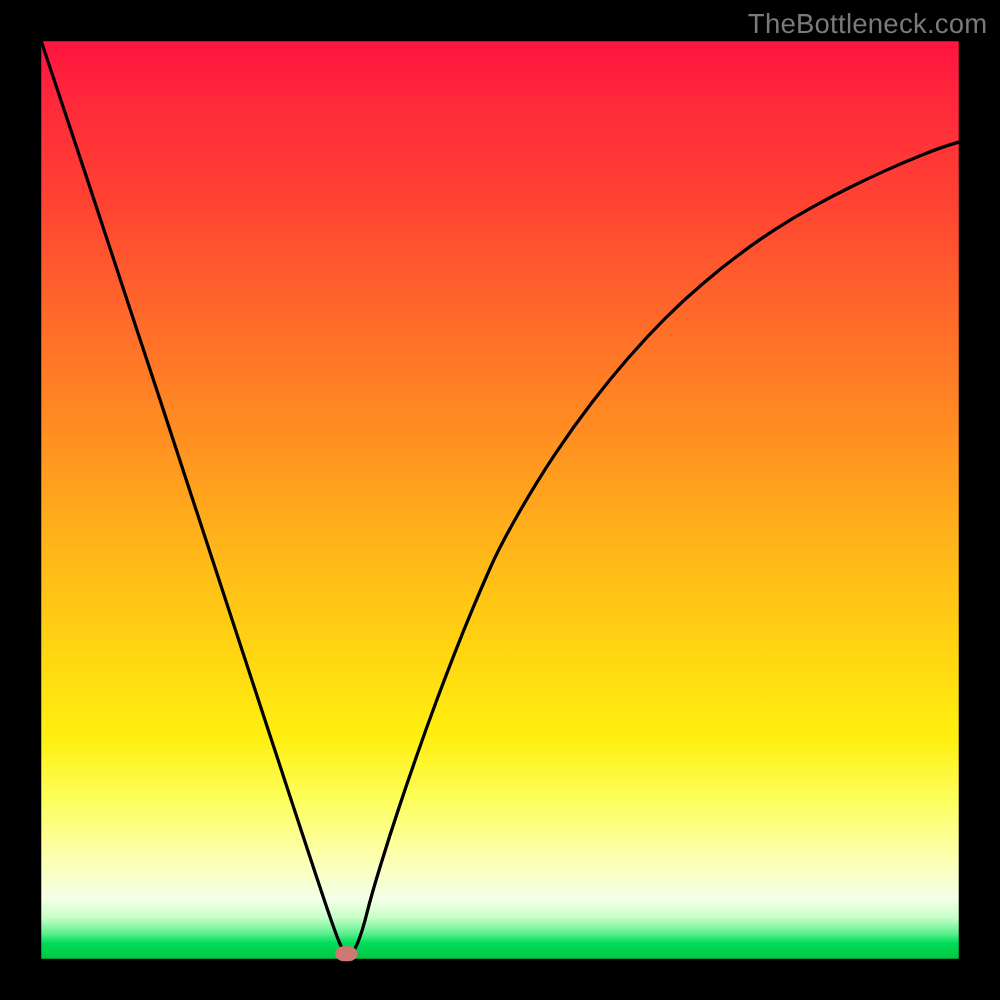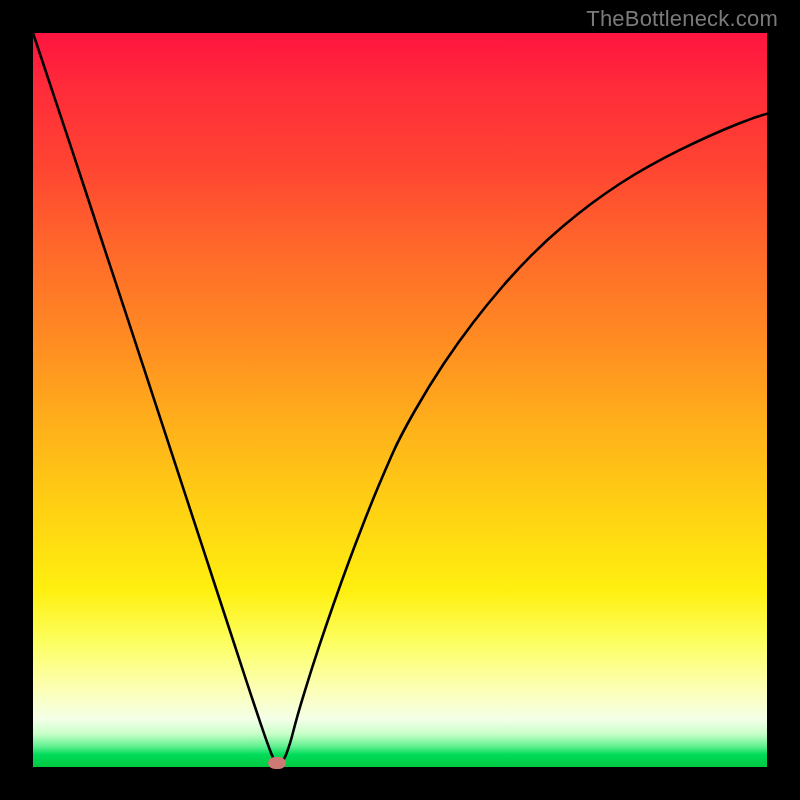--- a/index.html
+++ b/index.html
@@ -39,21 +39,21 @@
       #f4ffe8 93.5%,
       #c8ffc8 95.5%,
       #60f090 97.2%,
       #00dc5a 98.3%,
       #00c840 100%
     );
   }
   .watermark {
     position: absolute;
     top: 6px;
-    right: 22px;
+    right: 10px;
     color: #7a7a7a;
     font-size: 22px;
     font-weight: 500;
     letter-spacing: 0.2px;
     user-select: none;
   }
   svg.curve {
     position: absolute;
     left: 0;
     top: 0;

